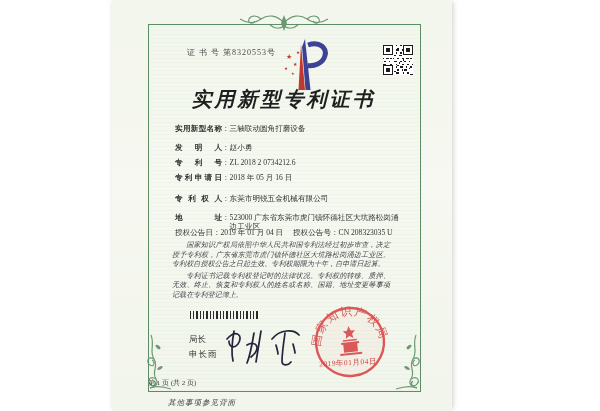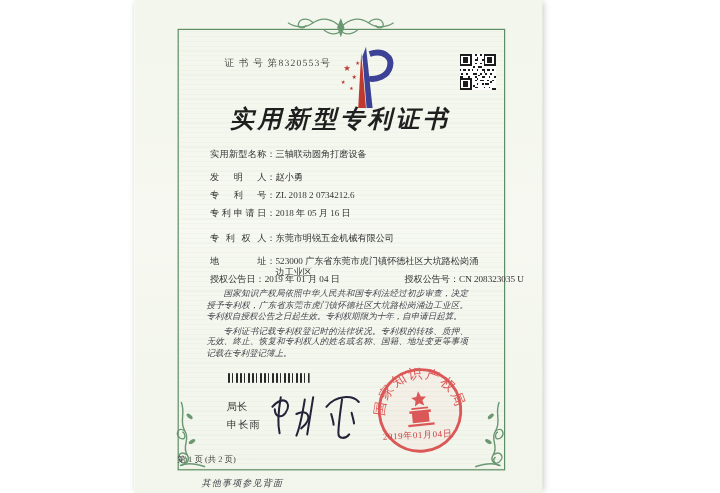--- a/index.html
+++ b/index.html
@@ -27,27 +27,27 @@
     position:absolute;left:187px;top:47px;font-size:8px;letter-spacing:1px;color:#4c4c4c;
   }
   .logo{position:absolute;left:282px;top:36px;}
   .qr{position:absolute;left:383px;top:45px;width:30px;height:30px;}
   .title{
     position:absolute;left:148px;top:86px;width:271px;text-align:center;
     font-size:20px;font-weight:bold;letter-spacing:3px;color:#1f1f1f;font-style:italic;
   }
   
   .row{position:absolute;left:175px;font-size:7.6px;color:#333;white-space:nowrap;}
-  .row .lbl{display:inline-block;width:47px;text-align:justify;text-align-last:justify;vertical-align:top;}
+  .row .lbl{display:inline-block;width:47px;text-align:justify;text-align-last:justify;vertical-align:top;font-weight:bold;}
   .row .sep{display:inline-block;vertical-align:top;}
   .row .val{display:inline-block;vertical-align:top;font-family:Liberation Serif, serif;}
   .row.wrap{white-space:normal;}
   .row.wrap .val{width:176px;line-height:1.25;}
   .grant{position:absolute;left:175px;top:228px;font-size:7.6px;color:#333;white-space:nowrap;}
-  .grant .pair2{position:absolute;left:118px;top:0;margin-left:44px;}
+  .grant .pair2{position:absolute;left:118px;top:0;}
   
   .paras{
     position:absolute;left:172px;top:241px;width:218px;
     font-size:7.1px;line-height:1.34;color:#46464e;font-style:italic;text-align:justify;
   }
   .paras p{margin:0 0 2px 0;text-indent:2em;}
   
   .barcode{
     position:absolute;left:190px;top:311px;width:68px;height:8px;
     background:repeating-linear-gradient(90deg,

